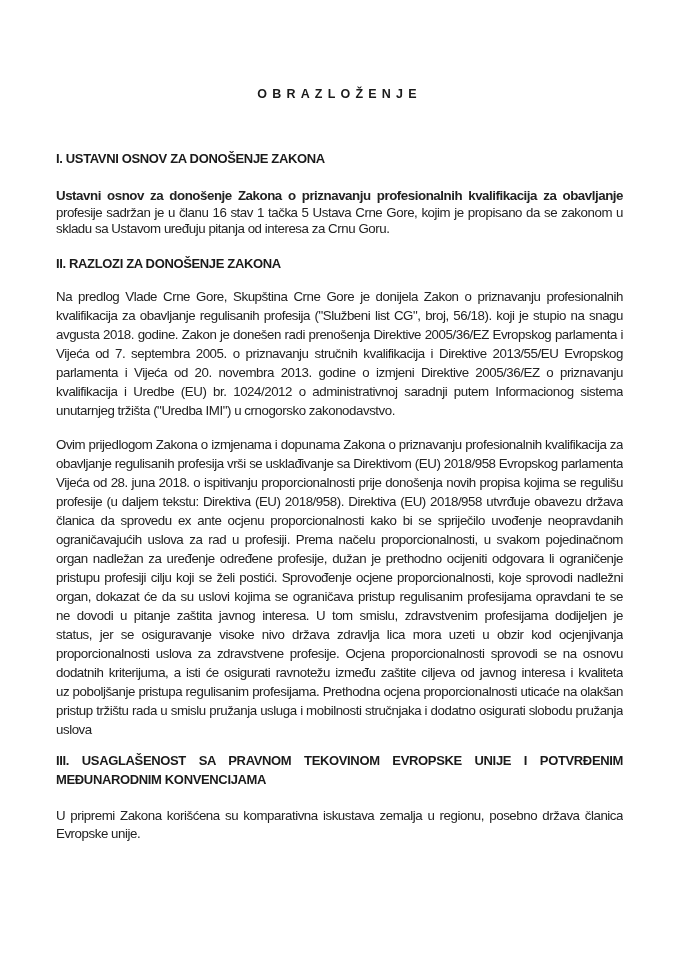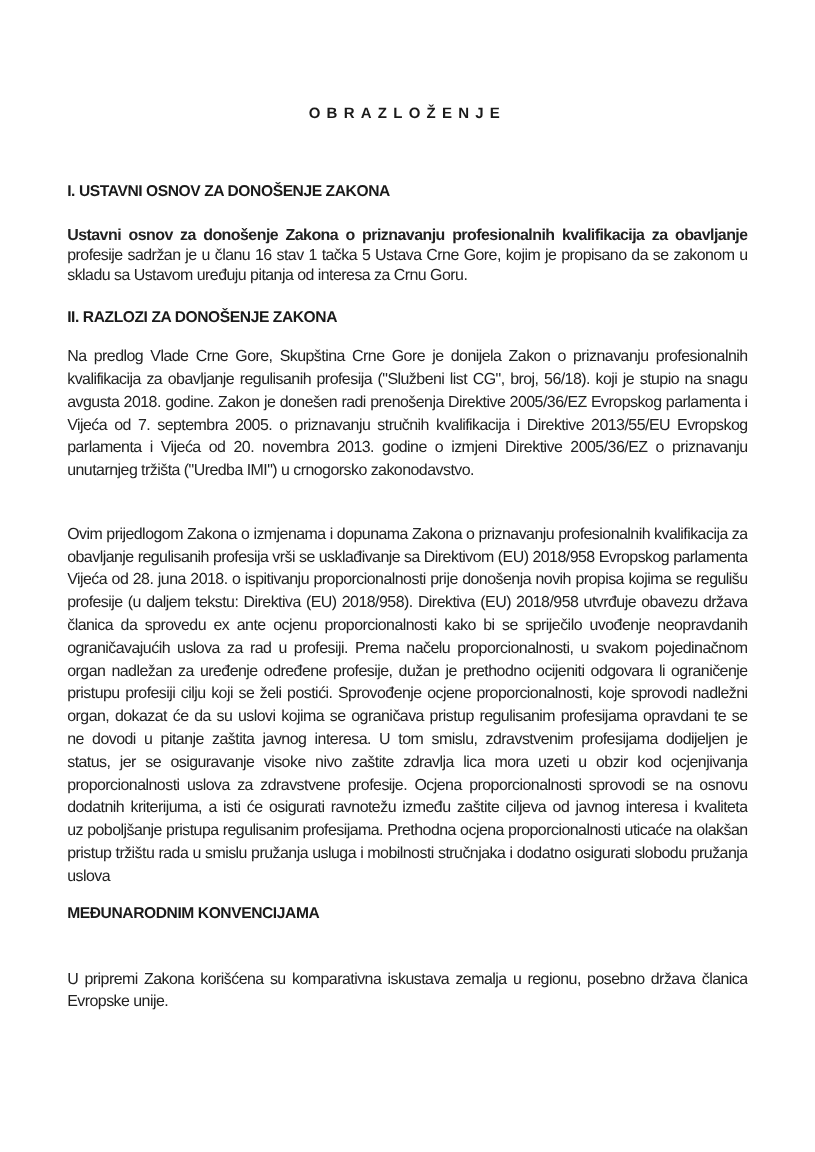--- a/index.html
+++ b/index.html
@@ -88,43 +88,45 @@
   </div>
 
   <div class="block heading" style="top:256px;">II. RAZLOZI ZA DONOŠENJE ZAKONA</div>
 
   <div class="block p2" style="top:287px;">
     <span class="line" style="white-space: normal; overflow: hidden;">Na predlog Vlade Crne Gore, Skupština Crne Gore je donijela Zakon o priznavanju profesionalnih</span>
     <span class="line" style="white-space: normal; overflow: hidden;">kvalifikacija za obavljanje regulisanih profesija ("Službeni list CG", broj, 56/18). koji je stupio na snagu 11.</span>
     <span class="line" style="white-space: normal; overflow: hidden;">avgusta 2018. godine. Zakon je donešen radi prenošenja Direktive 2005/36/EZ Evropskog parlamenta i</span>
     <span class="line" style="white-space: normal; overflow: hidden;">Vijeća od 7. septembra 2005. o priznavanju stručnih kvalifikacija i Direktive 2013/55/EU Evropskog</span>
     <span class="line" style="white-space: normal; overflow: hidden;">parlamenta i Vijeća od 20. novembra 2013. godine o izmjeni Direktive 2005/36/EZ o priznavanju stručnih</span>
+    <span class="line" style="white-space: normal; overflow: hidden;">kvalifikacija i Uredbe (EU) br. 1024/2012 o administrativnoj saradnji putem Informacionog sistema</span>
     <span class="line last">unutarnjeg tržišta ("Uredba IMI") u crnogorsko zakonodavstvo.</span>
   </div>
 
   <div class="block p3" style="top:435px;">
     <span class="line" style="white-space: normal; overflow: hidden;">Ovim prijedlogom Zakona o izmjenama i dopunama Zakona o priznavanju profesionalnih kvalifikacija za</span>
     <span class="line" style="white-space: normal; overflow: hidden;">obavljanje regulisanih profesija vrši se usklađivanje sa Direktivom (EU) 2018/958 Evropskog parlamenta i</span>
     <span class="line" style="white-space: normal; overflow: hidden;">Vijeća od 28. juna 2018. o ispitivanju proporcionalnosti prije donošenja novih propisa kojima se regulišu</span>
     <span class="line" style="white-space: normal; overflow: hidden;">profesije (u daljem tekstu: Direktiva (EU) 2018/958). Direktiva (EU) 2018/958 utvrđuje obavezu država</span>
     <span class="line" style="white-space: normal; overflow: hidden;">članica da sprovedu ex ante ocjenu proporcionalnosti kako bi se spriječilo uvođenje neopravdanih</span>
     <span class="line" style="white-space: normal; overflow: hidden;">ograničavajućih uslova za rad u profesiji. Prema načelu proporcionalnosti, u svakom pojedinačnom slučaju,</span>
     <span class="line" style="white-space: normal; overflow: hidden;">organ nadležan za uređenje određene profesije, dužan je prethodno ocijeniti odgovara li ograničenje</span>
     <span class="line" style="white-space: normal; overflow: hidden;">pristupu profesiji cilju koji se želi postići. Sprovođenje ocjene proporcionalnosti, koje sprovodi nadležni</span>
     <span class="line" style="white-space: normal; overflow: hidden;">organ, dokazat će da su uslovi kojima se ograničava pristup regulisanim profesijama opravdani te se pritom</span>
     <span class="line" style="white-space: normal; overflow: hidden;">ne dovodi u pitanje zaštita javnog interesa. U tom smislu, zdravstvenim profesijama dodijeljen je poseban</span>
-    <span class="line" style="white-space: normal; overflow: hidden;">status, jer se osiguravanje visoke nivo zaštite zdravlja lica mora uzeti u obzir kod ocjenjivanja</span>
+    <span class="line" style="white-space: normal; overflow: hidden;">status, jer se osiguravanje visoke nivo država zdravlja lica mora uzeti u obzir kod ocjenjivanja</span>
     <span class="line" style="white-space: normal; overflow: hidden;">proporcionalnosti uslova za zdravstvene profesije. Ocjena  proporcionalnosti sprovodi se na osnovu opštih i</span>
     <span class="line" style="white-space: normal; overflow: hidden;">dodatnih kriterijuma, a isti će osigurati ravnotežu između zaštite ciljeva od javnog interesa i kvaliteta usluga,</span>
     <span class="line" style="white-space: normal; overflow: hidden;">uz poboljšanje pristupa regulisanim profesijama. Prethodna ocjena proporcionalnosti uticaće na olakšan</span>
     <span class="line" style="white-space: normal; overflow: hidden;">pristup tržištu rada u smislu pružanja usluga i mobilnosti stručnjaka i dodatno osigurati slobodu pružanja</span>
     <span class="line last">uslova</span>
   </div>
 
   <div class="block heading h3" style="top:751px;">
+    <span class="hline just" style="white-space: normal; overflow: hidden;">III. USAGLAŠENOST SA PRAVNOM TEKOVINOM EVROPSKE UNIJE I POTVRĐENIM</span>
     <span class="hline">MEĐUNARODNIM KONVENCIJAMA</span>
   </div>
 
   <div class="block p4" style="top:807px;">
     <span class="line" style="white-space: normal; overflow: hidden;">U pripremi Zakona korišćena su komparativna iskustava zemalja u regionu, posebno država članica</span>
     <span class="line last">Evropske unije.</span>
   </div>
 
 </div>
 

